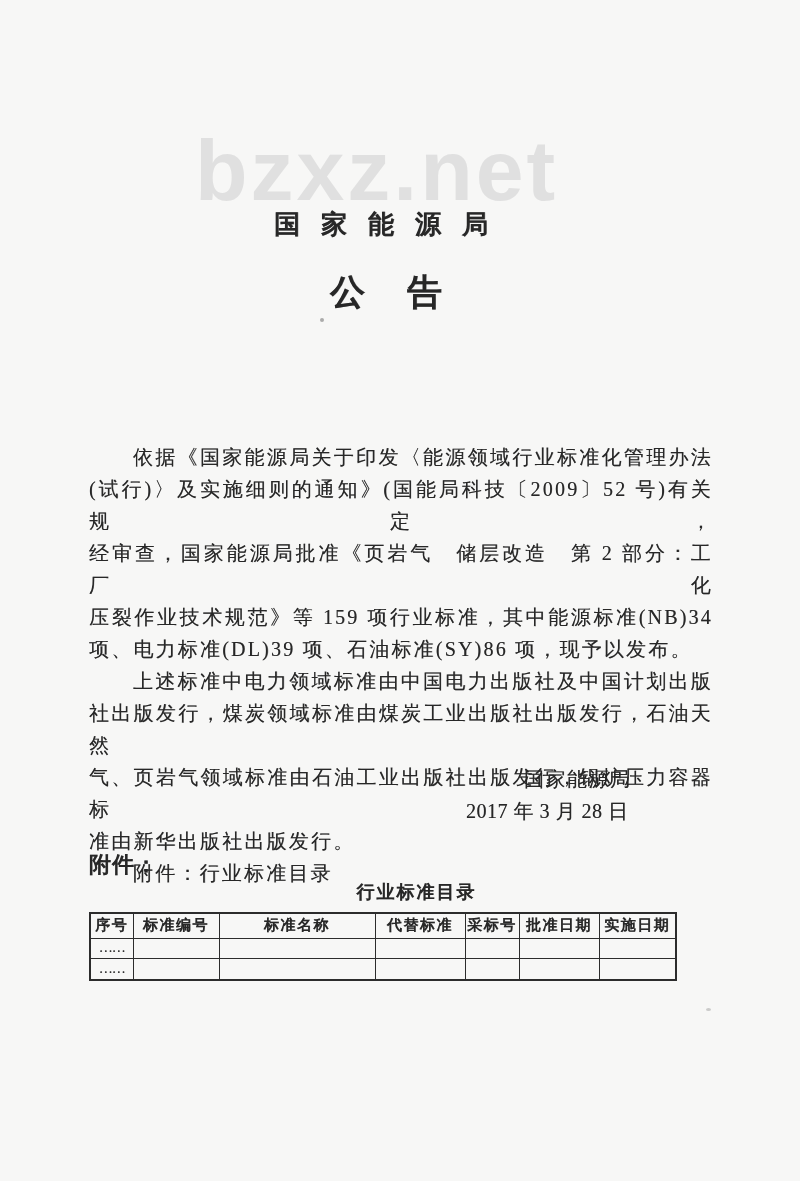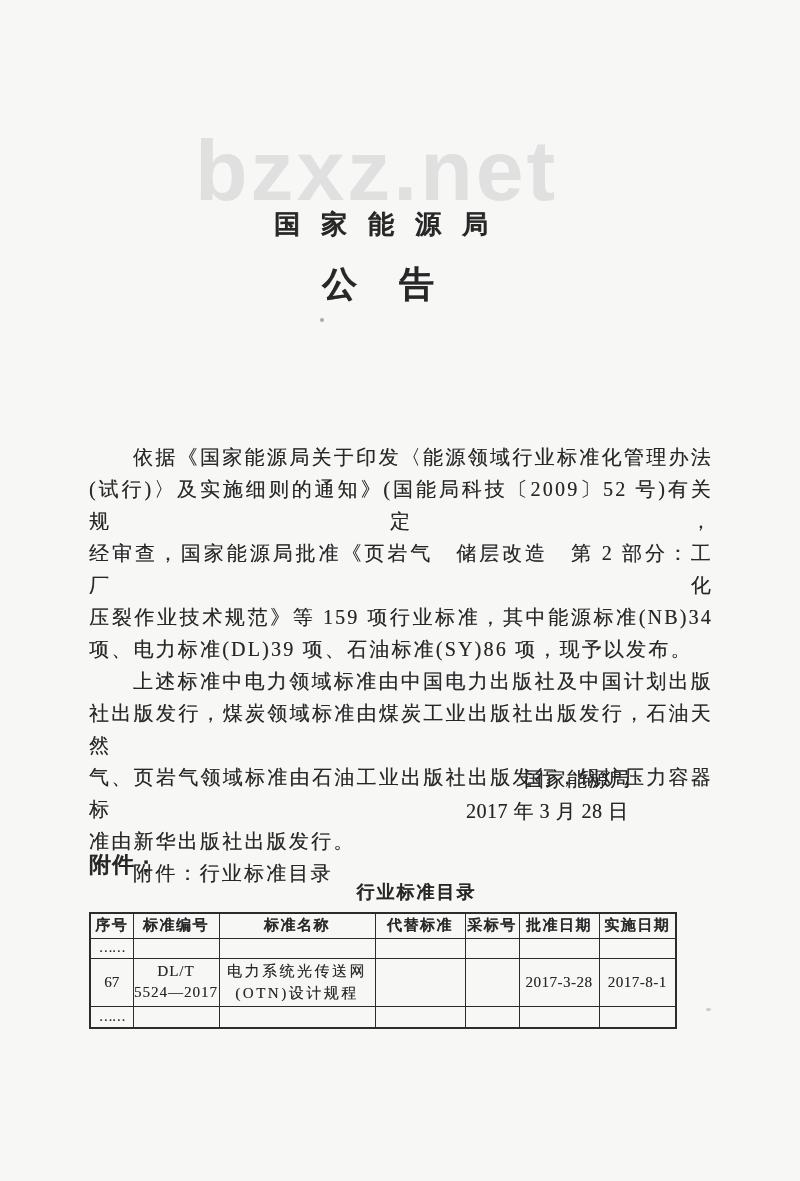--- a/index.html
+++ b/index.html
@@ -14,21 +14,21 @@
     font-family:"Liberation Sans","DejaVu Sans",sans-serif;
     font-weight:bold; font-size:86px; letter-spacing:3px;
     color:#e0e0e0; user-select:none;
   }
   .agency {
     position:absolute; left:274px; top:207px; margin:0;
     font-size:26px; font-weight:bold; letter-spacing:21px; white-space:nowrap;
     text-shadow:0.4px 0.4px 0.5px rgba(30,30,30,.55);
   }
   .doc-type {
-    position:absolute; left:322px; top:261px; margin:0;
+    position:absolute; left:322px; top:261px; margin:8px;
     font-size:35px; font-weight:bold; letter-spacing:42px; white-space:nowrap;
     text-shadow:0.4px 0.4px 0.6px rgba(30,30,30,.55);
   }
   .issue {
     position:absolute; left:296px; top:344px;
     font-size:22px; font-weight:bold; letter-spacing:1px; white-space:nowrap;
     text-shadow:0.3px 0.3px 0.5px rgba(30,30,30,.5);
   }
   .body-text {
     position:absolute; left:89px; top:441px; width:624px;
@@ -134,35 +134,20 @@
     </tr>
     <tr class="h-dots">
       <td class="seq-dots">……</td>
       <td></td>
       <td></td>
       <td></td>
       <td></td>
       <td></td>
       <td></td>
     </tr>
-    <tr class="h-main">
-      <td>67</td>
-      <td class="code-cell">
-        <div>DL/T</div>
-        <div>5524—2017</div>
-      </td>
-      <td class="name-cell">
-        <div>电力系统光传送网</div>
-        <div>(OTN)设计规程</div>
-      </td>
-      <td></td>
-      <td></td>
-      <td class="date-cell">2017-3-28</td>
-      <td class="date-cell">2017-8-1</td>
-    </tr>
     <tr class="h-dots2">
       <td class="seq-dots">……</td>
       <td></td>
       <td></td>
       <td></td>
       <td></td>
       <td></td>
       <td></td>
     </tr>
   </tbody>

